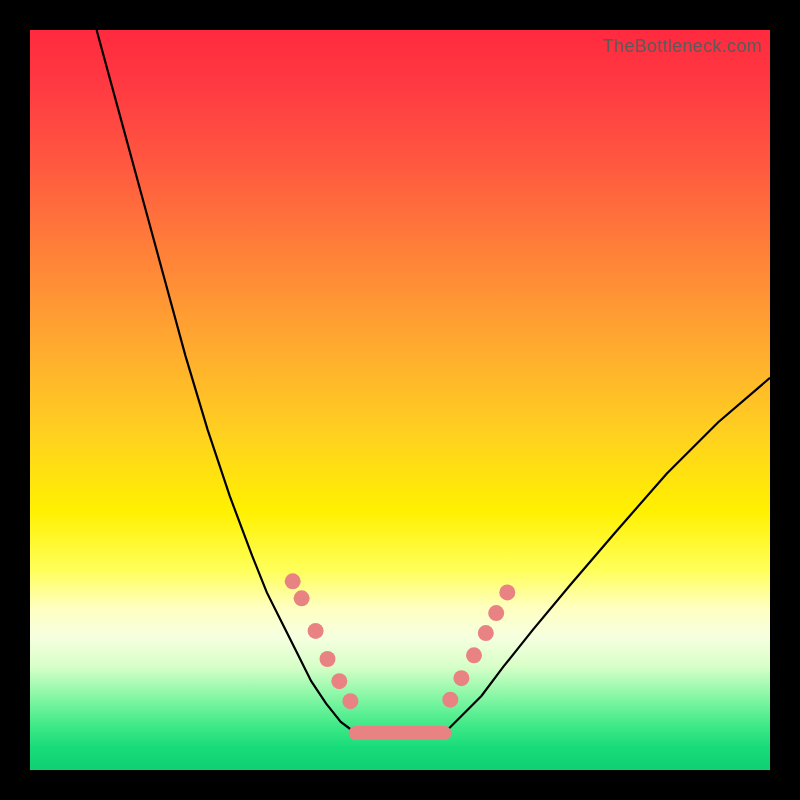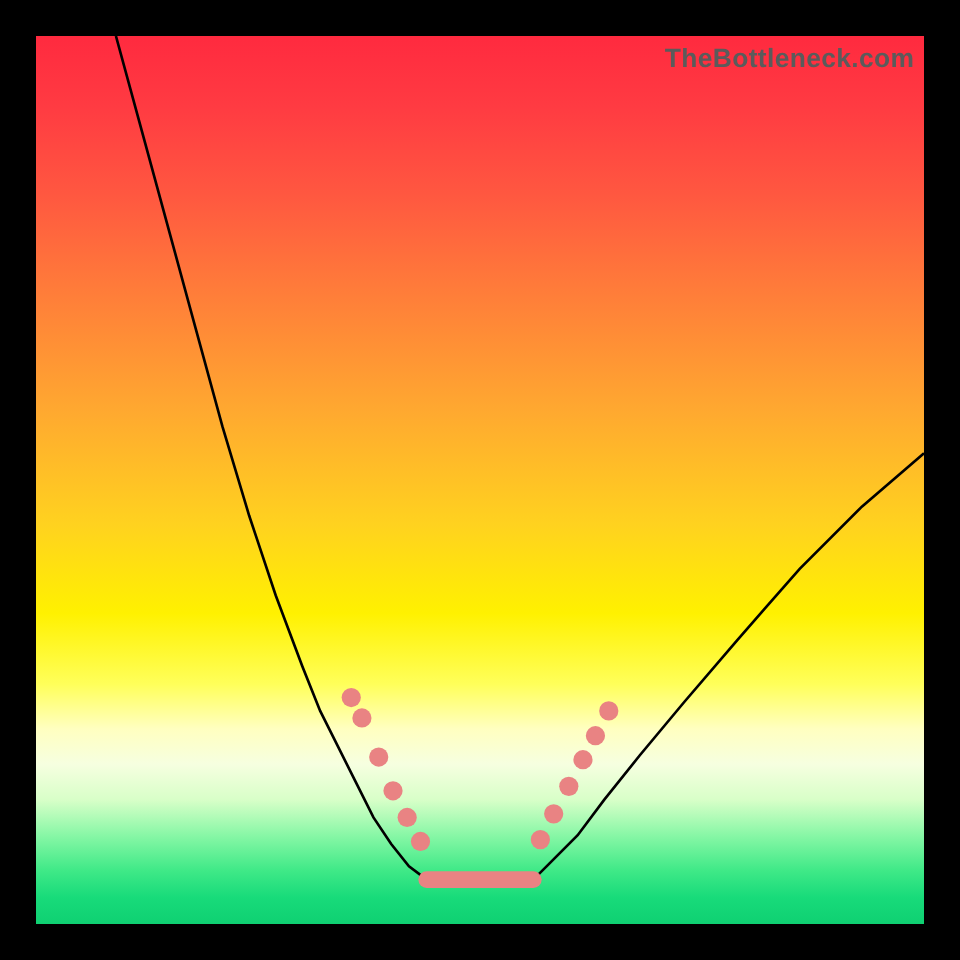--- a/index.html
+++ b/index.html
@@ -14,21 +14,21 @@
     #ffd21f 55%,
     #fff100 65%,
     #ffff5a 73%,
     #ffffc0 78%,
     #f6ffe0 82%,
     #d8ffc8 86%,
     #88f7a6 90%,
     #3fe987 94%,
     #18db7a 97%,
     #0fd072 100%)}
-  .attribution{position:absolute;top:6px;right:8px;color:#5b5b5b;font-size:22px;font-weight:700;letter-spacing:.3px}
+  .attribution{position:absolute;top:6px;right:8px;color:#5b5b5b;font-size:18px;font-weight:400;letter-spacing:.3px}
   svg{position:absolute;inset:0}
   .curve{fill:none;stroke:#000;stroke-width:2.2}
   .marker{fill:#e98383}
   .valley{fill:none;stroke:#e98383;stroke-width:14;stroke-linecap:round}
 </style>
 </head>
 <body>
 
 <div class="frame">
   <div class="plot">

